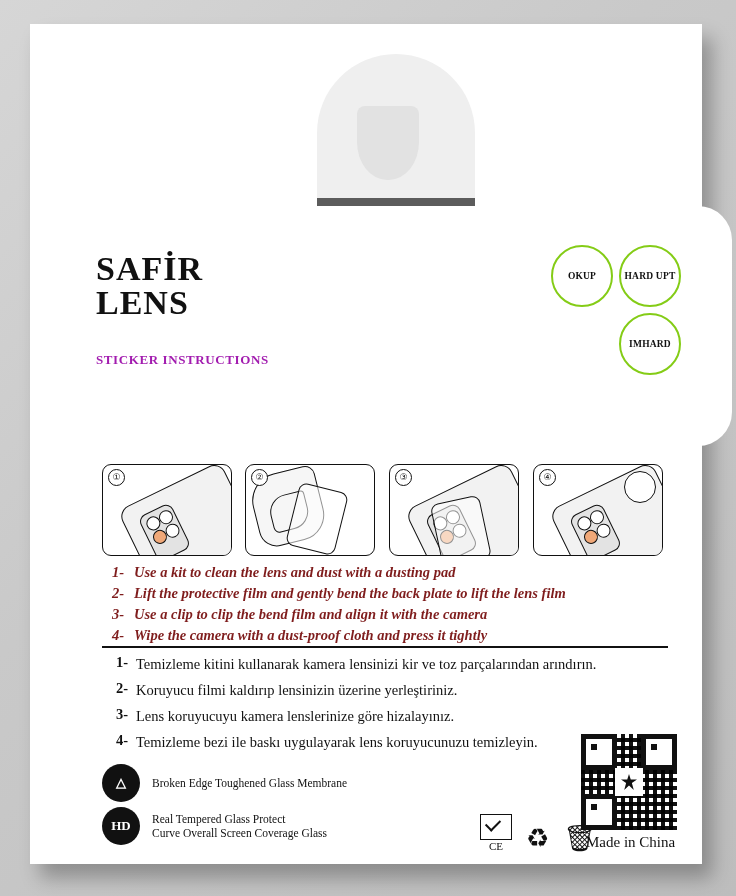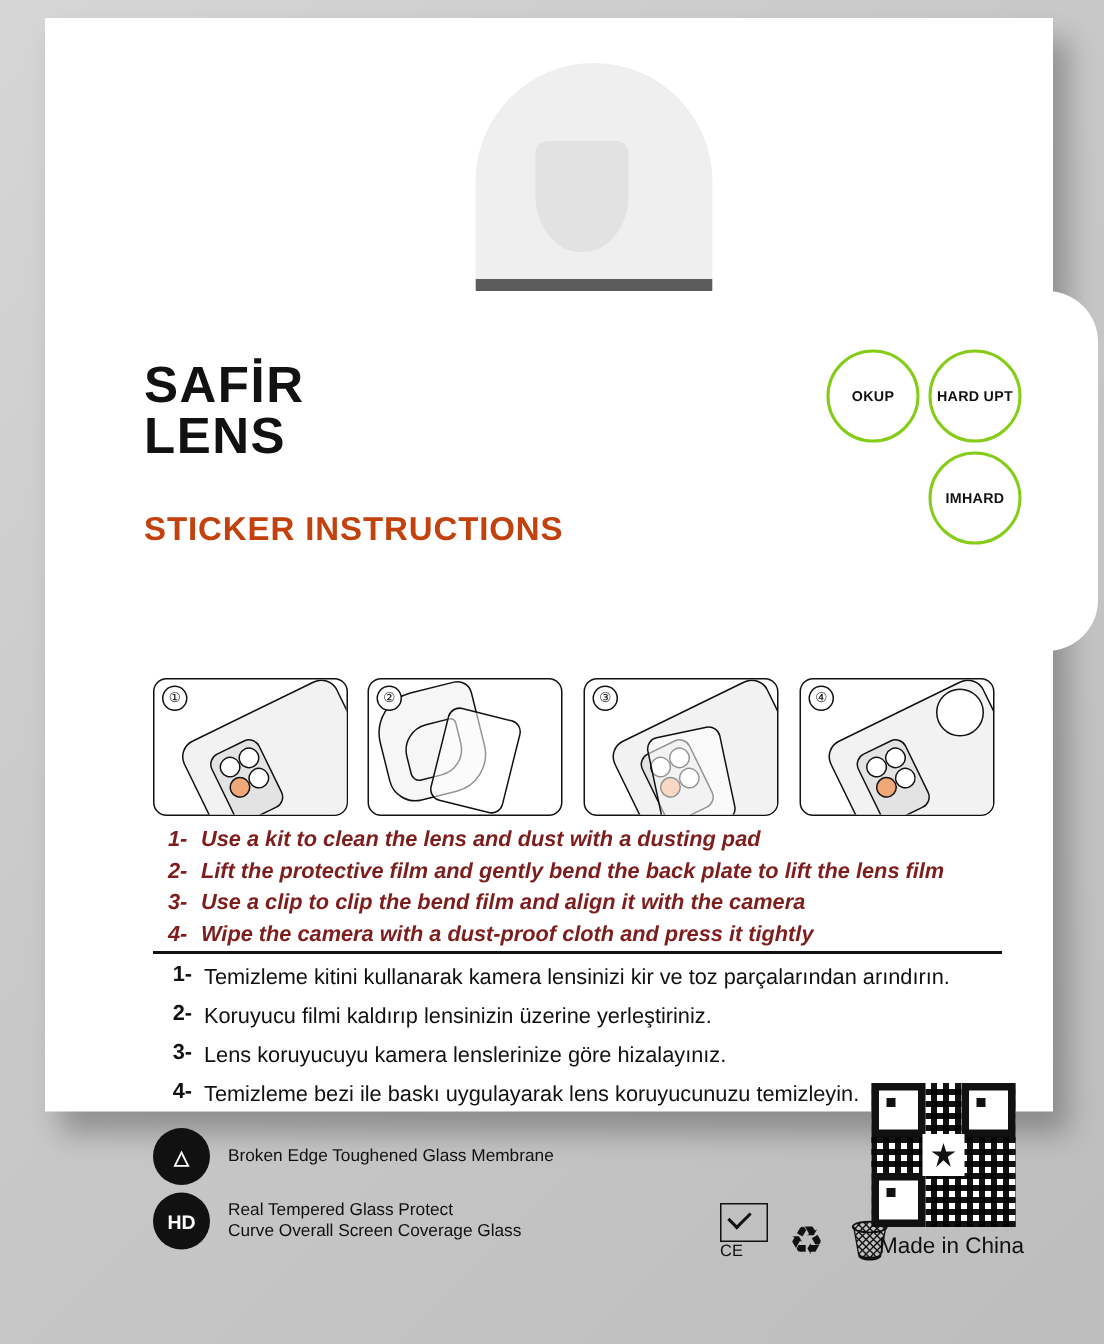--- a/index.html
+++ b/index.html
@@ -10,24 +10,25 @@
     position:relative;
     overflow:hidden;
   }
   
   #page{
     position:absolute;left:0;top:0;width:736px;height:896px;
     background:linear-gradient(135deg,#d6d6d6 0%,#c9c9c9 40%,#bdbdbd 100%);
   }
   #card{
     position:absolute;
-    left:30px;top:12px;
-    width:672px;height:729px;
+    left:30px;top:24px;
+    width:672px;height:840px;
     background:#ffffff;
     box-shadow:10px 14px 18px rgba(0,0,0,.28);
+    font-family:Liberation Serif, serif;
   }
   
   #tab{
     position:absolute;left:287px;top:30px;width:158px;height:292px;
     border-radius:79px;
     background:#efefef;
     overflow:hidden;
   }
   #tab-lower{
     position:absolute;left:0;bottom:0;width:100%;height:148px;
@@ -44,21 +45,21 @@
     background:#ffffff;
     border-radius:34px;
   }
   #brand{
     position:absolute;left:66px;top:228px;
     font-size:34px;font-weight:bold;letter-spacing:1px;color:#111;
     line-height:34px;
   }
   #subtitle{
     position:absolute;left:66px;top:328px;
-    font-size:22px;font-weight:bold;letter-spacing:.6px;color:#c2410c;
+    font-size:13px;font-weight:bold;letter-spacing:.6px;color:#a21caf;
   }
   
   .badge{
     position:absolute;width:58px;height:58px;border-radius:50%;
     border:2px solid #84cc16;background:#fff;
     display:flex;align-items:center;justify-content:center;
     font-size:9.5px;font-weight:bold;color:#111;letter-spacing:.2px;
   }
   #b1{left:521px;top:221px;}
   #b2{left:589px;top:221px;}
@@ -138,21 +139,21 @@
     background-blend-mode:multiply;
   }
   .qr-eye{position:absolute;width:26px;height:26px;border:5px solid #111;background:#fff;}
   .qr-eye i{position:absolute;left:5px;top:5px;width:6px;height:6px;background:#111;display:block;}
   #qe1{left:0;top:0;} #qe2{right:0;top:0;} #qe3{left:0;bottom:0;}
   #qr-quiet{position:absolute;left:34px;top:34px;width:28px;height:28px;background:#fff;}
   #qr-center{position:absolute;left:40px;top:40px;width:16px;height:16px;background:#111;
     clip-path:polygon(50% 0,61% 35%,100% 35%,68% 57%,80% 100%,50% 72%,20% 100%,32% 57%,0 35%,39% 35%);}
   
   #marks{position:absolute;left:450px;top:790px;display:flex;align-items:flex-end;gap:14px;}
-  .mk{font-size:11px;color:#111;text-align:left;}
+  .mk{font-size:11px;color:#111;text-align:center;}
   .mk .g{font-size:26px;line-height:26px;}
   #ce-box{width:30px;height:24px;border:1.6px solid #111;position:relative;}
   #ce-box:before{content:"";position:absolute;left:5px;top:4px;width:12px;height:7px;
     border-left:2px solid #111;border-bottom:2px solid #111;transform:rotate(-45deg);}
   #made{
     position:absolute;left:556px;top:810px;font-size:15px;color:#111;
   }
 </style>
 </head>
 <body>

